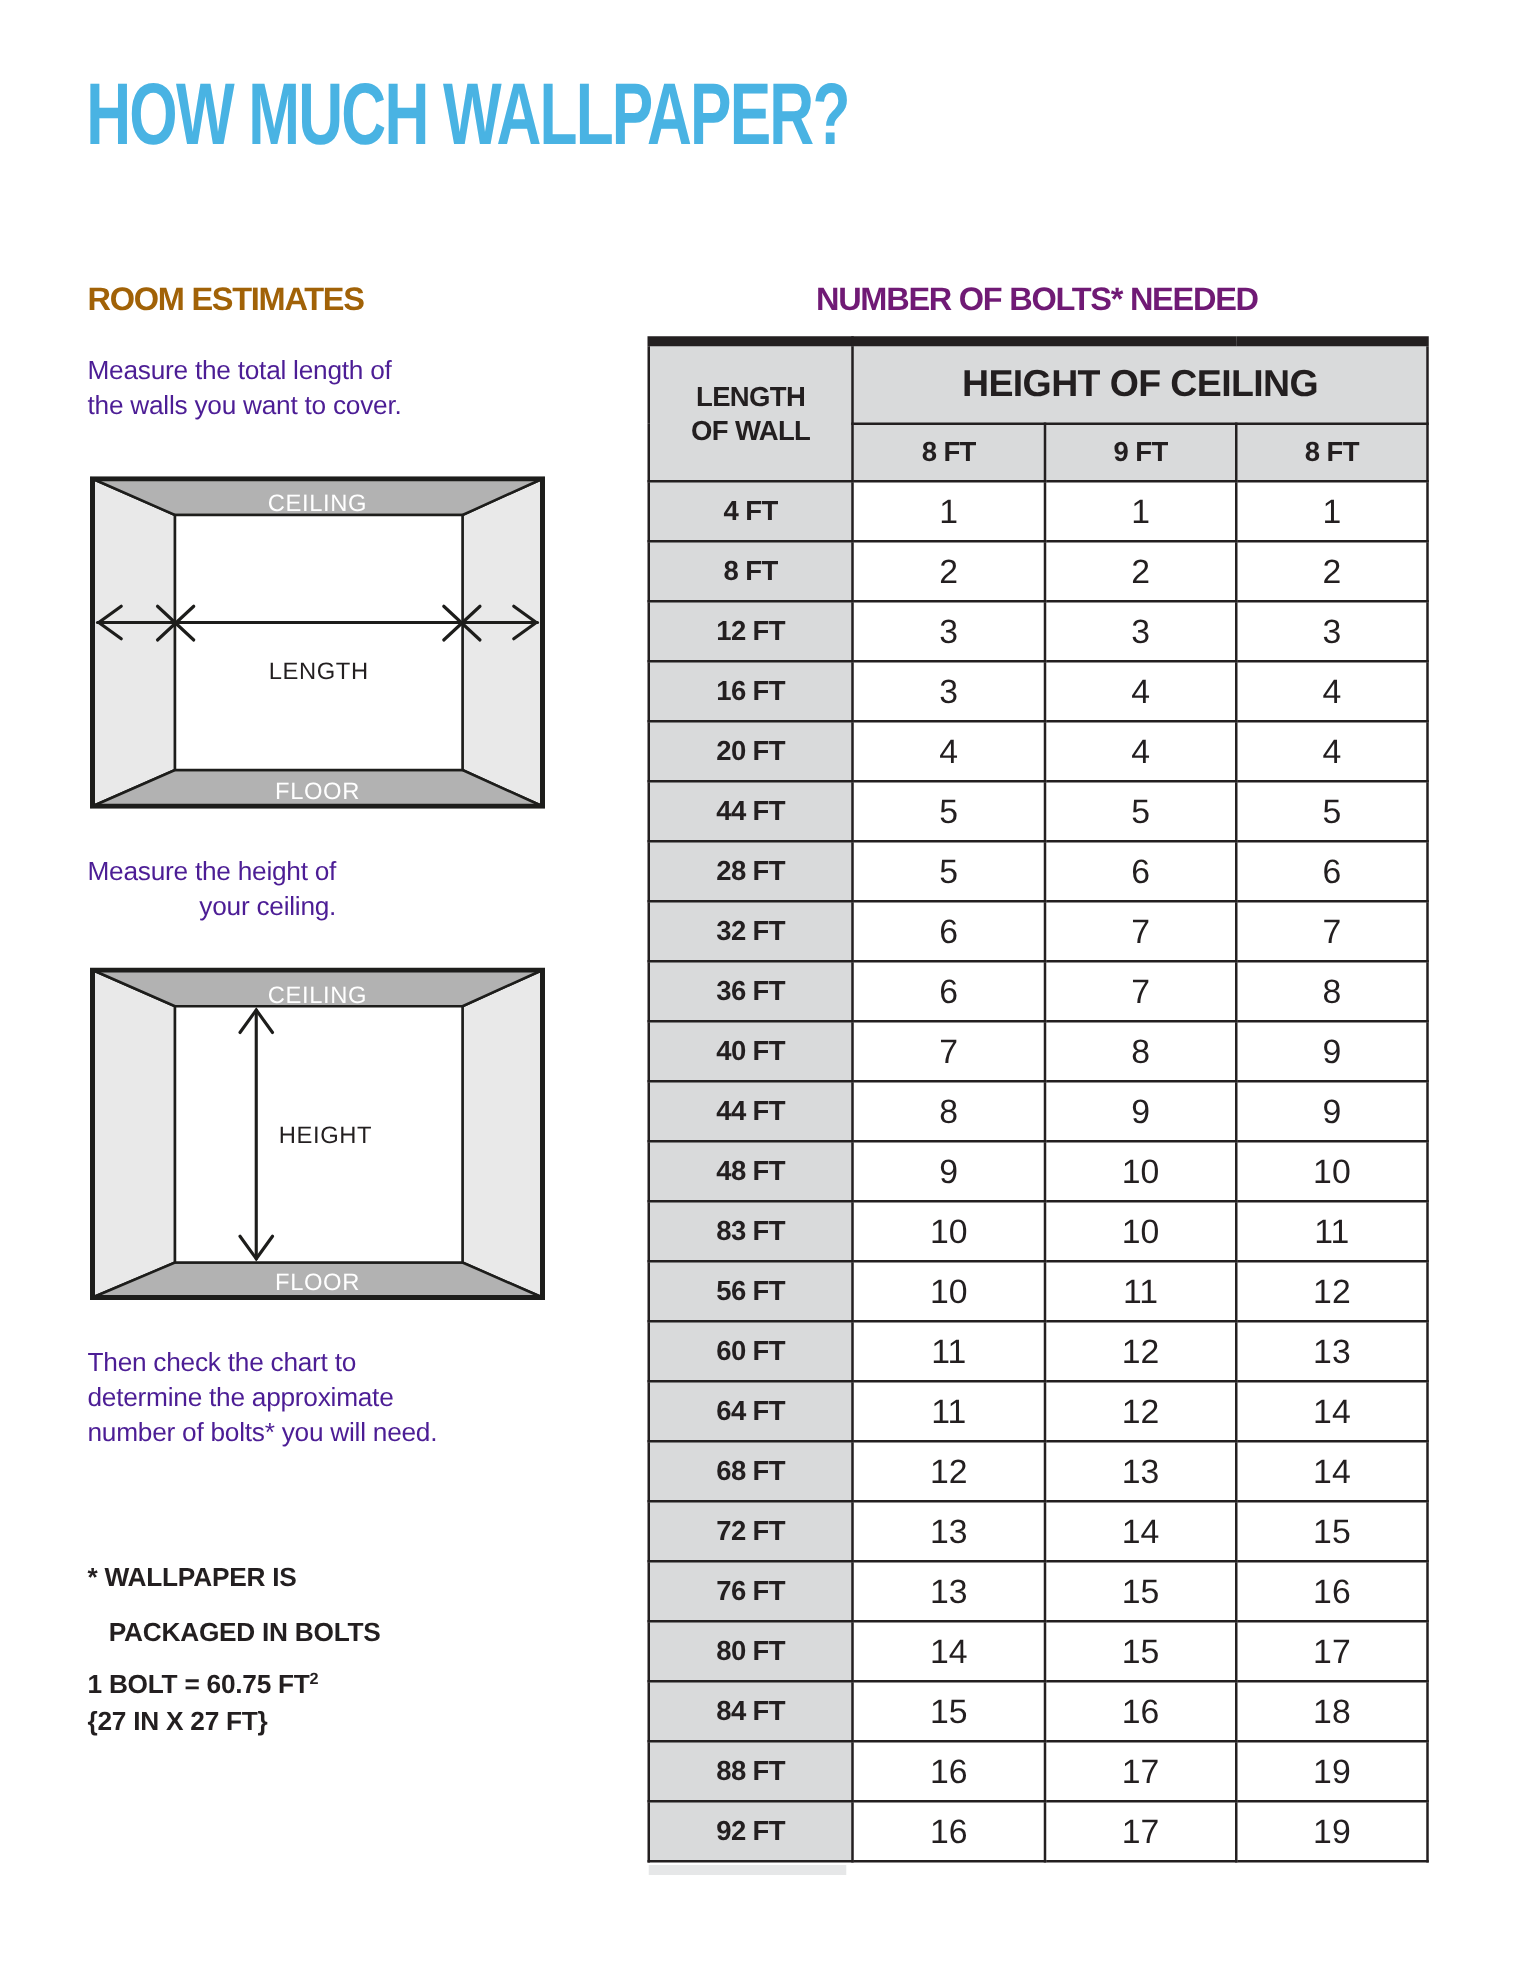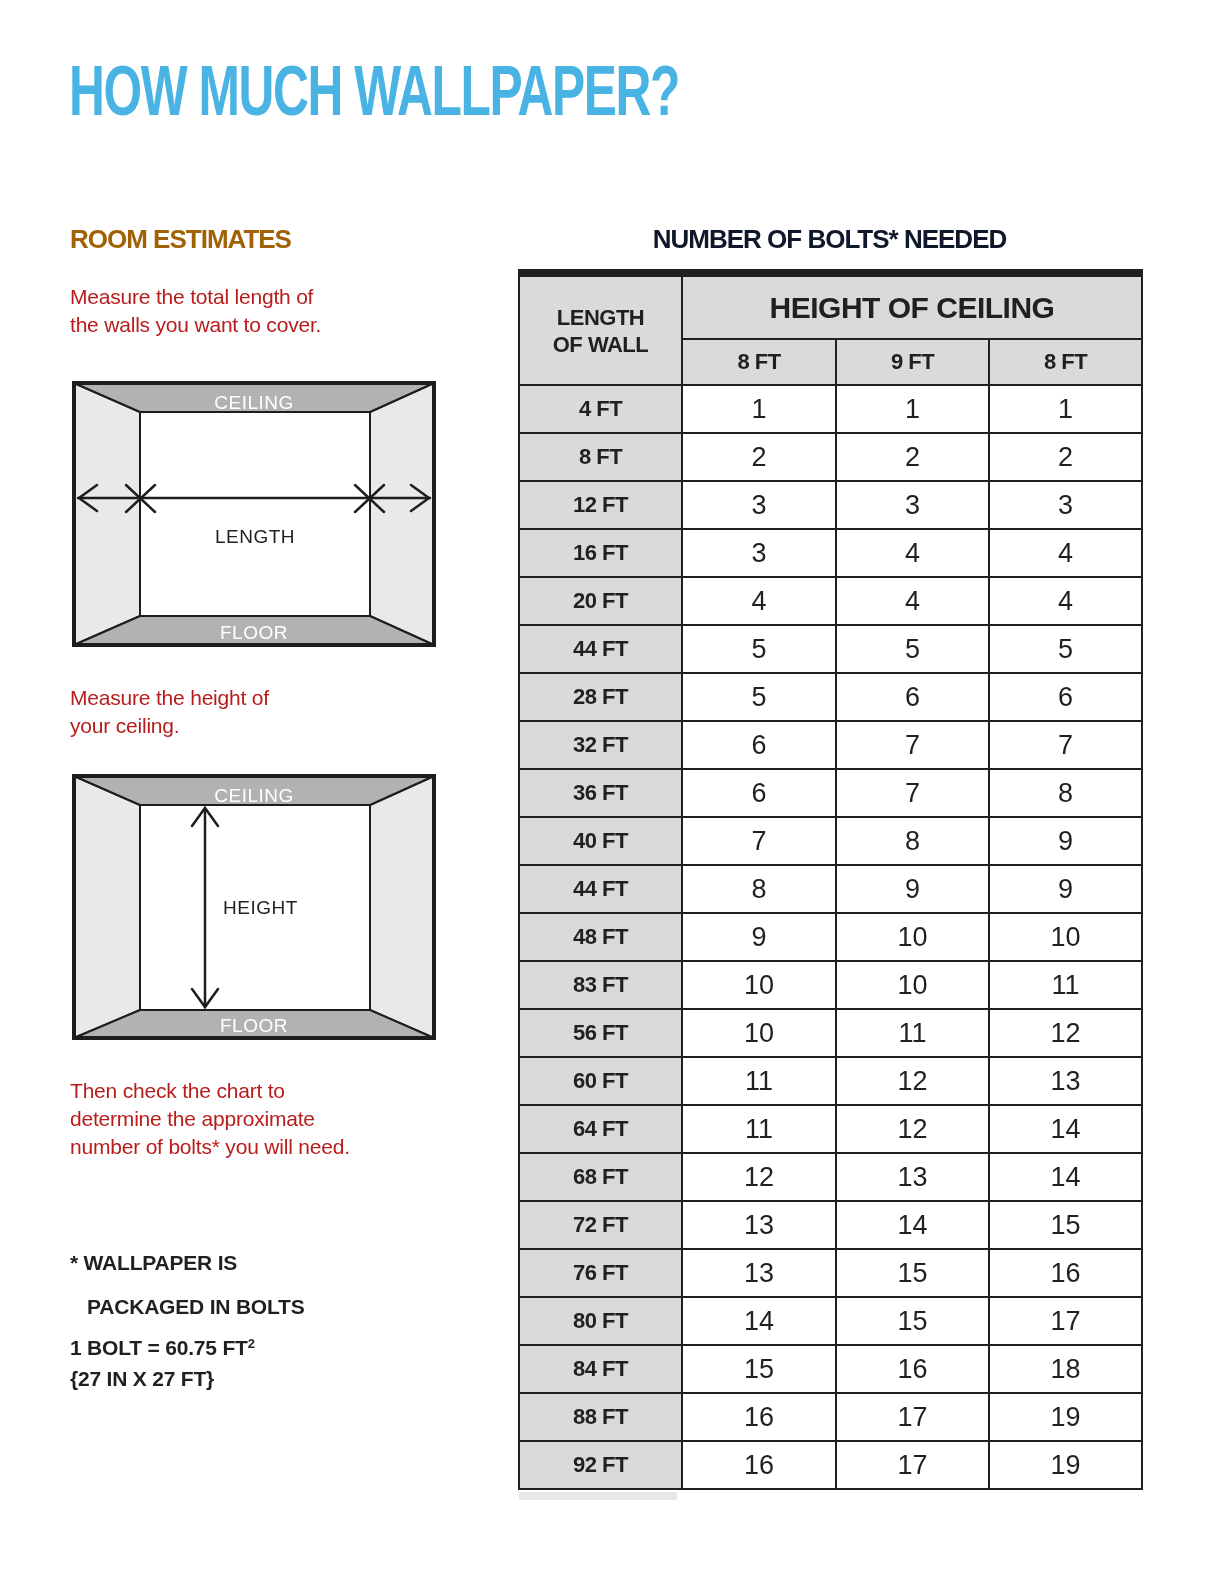--- a/index.html
+++ b/index.html
@@ -15,24 +15,24 @@
     transform:scaleX(0.71); transform-origin:left top; white-space:nowrap;
   }
   .section-heading {
     margin:0; top:226px; font-size:26px; line-height:1; font-weight:bold; letter-spacing:-1px;
   }
   .heading-left  { left:70px; }
   .heading-table { left:518px; width:623px; text-align:center; }
 
   .body-text {
     margin:0; left:70px; font-size:21px; line-height:28px; letter-spacing:-0.2px;
-    white-space:pre-line; color:#b91c1c;
+    white-space:pre-line; color:#4c1d95;
   }
   .step1 { top:283px; }
-  .step2 { top:684px; }
+  .step2 { top:684px;text-align:right; }
   .step3 { top:1077px; }
 
   .footnote { left:70px; font-weight:bold; font-size:21px; line-height:28px; letter-spacing:-0.2px; }
   .footnote-1 { top:1249px; }
   .footnote-2 { top:1334px; }
   .fn-line2 { padding-left:17px;margin-top:16px; }
   .sup { font-size:13px; position:relative; top:-7px; }
 
   .diagram { position:absolute; }
   .wall-side { fill:#e9e9e9; stroke:#1d1d1b; stroke-width:2; }
@@ -123,21 +123,21 @@
   <div class="abs footnote footnote-1">
     <div>* WALLPAPER IS</div>
     <div class="fn-line2">PACKAGED IN BOLTS</div>
   </div>
 
   <div class="abs footnote footnote-2">
     <div><span>1 BOLT = 60.75 FT</span><span class="sup">2</span></div>
     <div>{27 IN X 27 FT}</div>
   </div>
 
-  <h2 class="abs section-heading heading-table" style="color:#0f172a;">NUMBER OF BOLTS* NEEDED</h2>
+  <h2 class="abs section-heading heading-table" style="color:#701a75;">NUMBER OF BOLTS* NEEDED</h2>
 
   <table class="bolts">
     <colgroup>
       <col style="width:163px">
         <col style="width:154px">
         <col style="width:153px">
         <col style="width:153px">
     </colgroup>
     <thead>
       <tr>

